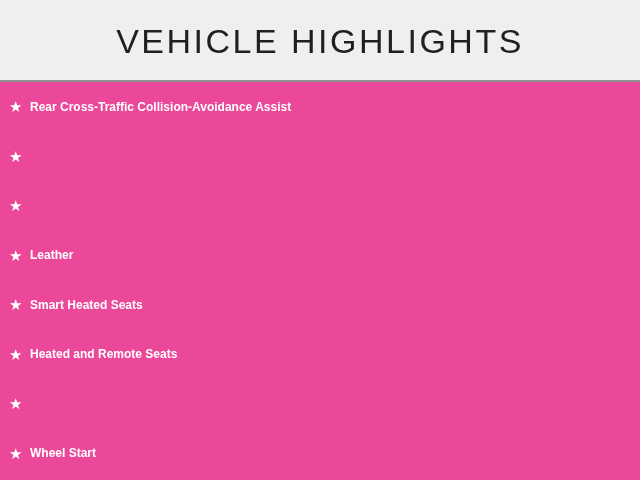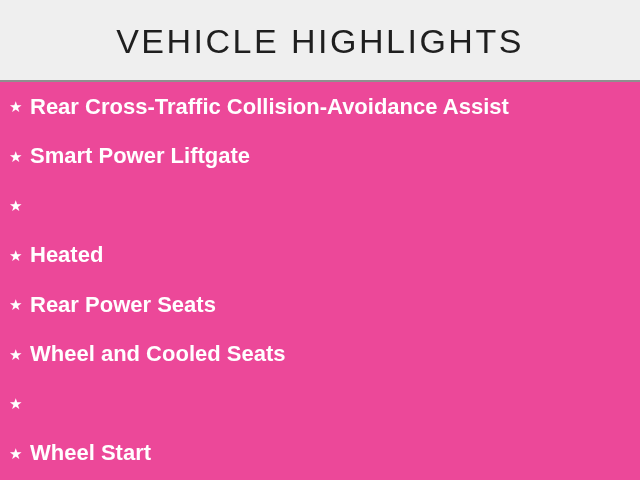--- a/index.html
+++ b/index.html
@@ -55,57 +55,56 @@
     font-size: 15px;
     line-height: 1;
     color: #ffffff;
     text-align: left;
     margin-right: 5px;
     flex: 0 0 auto;
   }
   .item-label {
     font-family: "Liberation Sans", sans-serif;
     font-weight: bold;
-    font-size: 22px;
+    font-size: 12px;
     color: #ffffff;
     white-space: nowrap;
   }
 </style>
 </head>
 <body>
 
 <div id="screen">
 
   <div class="header">
     <h1>VEHICLE HIGHLIGHTS</h1>
   </div>
 
   <ul class="highlight-list">
     <li>
       <span class="star">★</span>
       <span class="item-label">Rear Cross-Traffic Collision-Avoidance Assist</span>
     </li>
     <li>
       <span class="star">★</span>
-      <span class="item-label">Smart Power Liftgate</span>
     </li>
     <li>
       <span class="star">★</span>
     </li>
     <li>
       <span class="star">★</span>
-      <span class="item-label">Heated</span>
+      <span class="item-label">Leather</span>
     </li>
     <li>
       <span class="star">★</span>
-      <span class="item-label">Rear Power Seats</span>
+      <span class="item-label">Smart Heated Seats</span>
     </li>
     <li>
       <span class="star">★</span>
-      <span class="item-label">Wheel and Cooled Seats</span>
+      <span class="item-label">Heated and Remote Seats</span>
     </li>
     <li>
       <span class="star">★</span>
     </li>
     <li>
       <span class="star">★</span>
       <span class="item-label">Wheel Start</span>
     </li>
   </ul>
 

